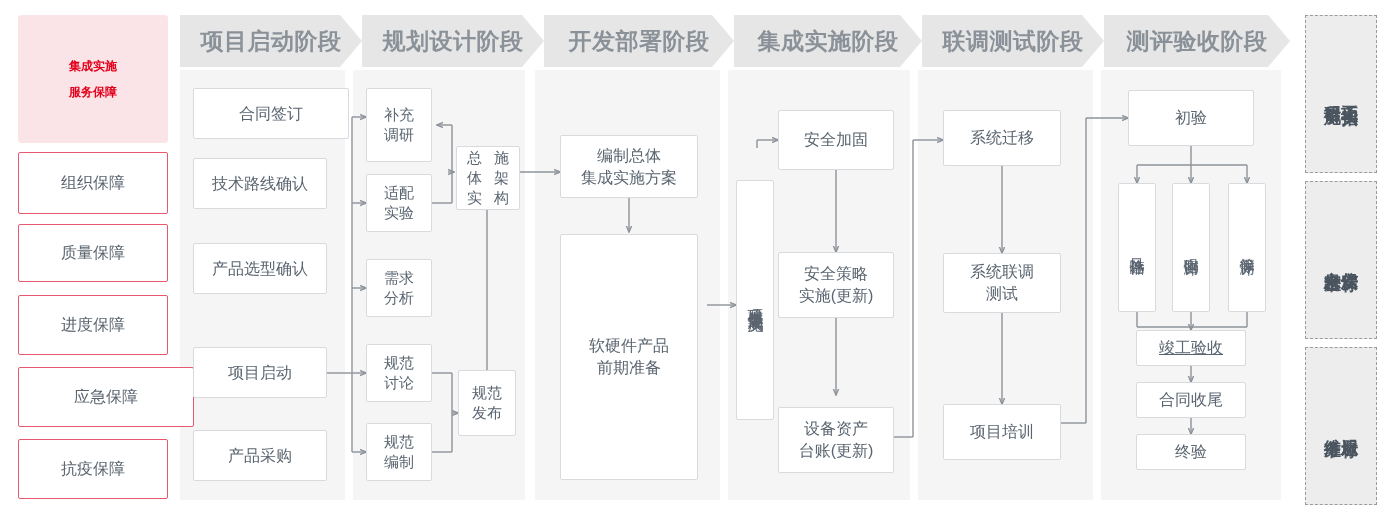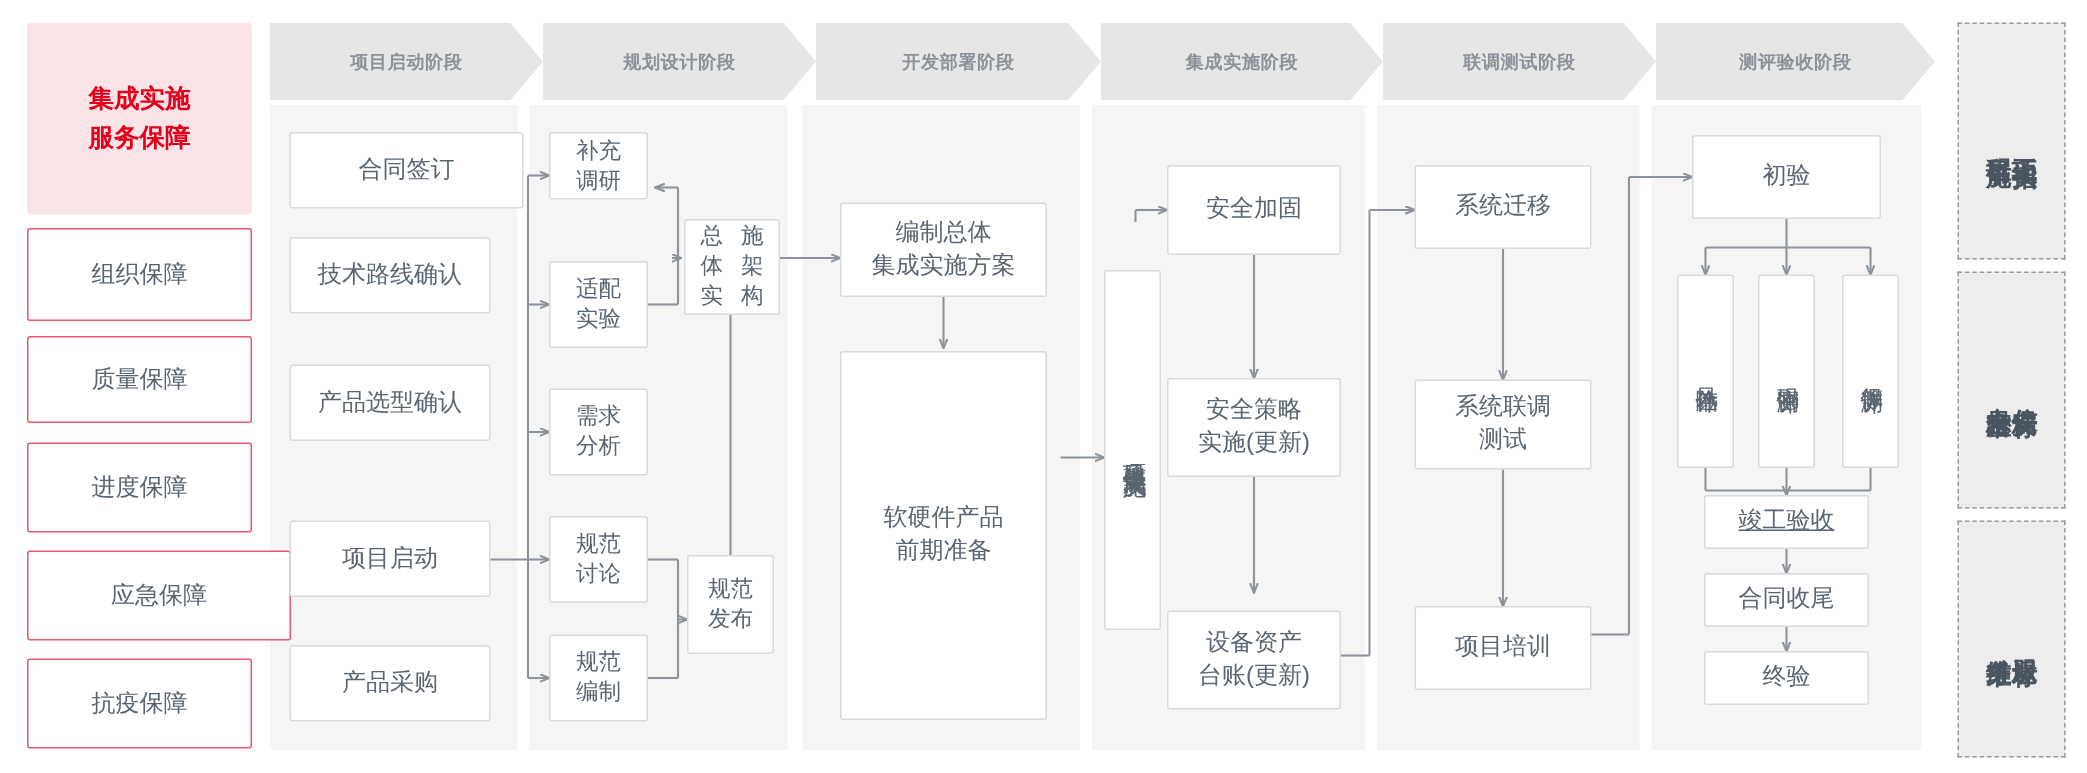--- a/index.html
+++ b/index.html
@@ -20,21 +20,21 @@
   .abs{position:absolute;box-sizing:border-box;}
 
   
   .rail-head{
     background:#fbe4e8;
     border:1px solid #fbe4e8;
     border-radius:3px;
     display:flex;align-items:center;justify-content:center;
     color:#e2001a;
     font-weight:bold;
-    font-size:17px;
+    font-size:12px;
     line-height:26px;
     text-align:right;
   }
   .rail-item{
     background:#ffffff;
     border:1px solid #e8566f;
     border-radius:2px;
     display:flex;align-items:center;justify-content:center;
     color:#59636e;
     font-size:16px;
@@ -43,21 +43,21 @@
 
   
   .col-bg{background:#f5f5f5;}
 
   
   .chev{
     background:#e6e6e6;
     display:flex;align-items:center;justify-content:center;
     color:#8a9199;
     font-weight:bold;
-    font-size:12px;
+    font-size:23px;
     letter-spacing:.5px;
     clip-path:polygon(0 0, calc(100% - 22px) 0, 100% 50%, calc(100% - 22px) 100%, 0 100%);
   }
   .chev.first{
     clip-path:polygon(0 0, calc(100% - 22px) 0, 100% 50%, calc(100% - 22px) 100%, 0 100%);
   }
 
   
   .node{
     background:#ffffff;
@@ -233,21 +233,21 @@
   <div class="abs node" style="left:193px;top:243px;width:134px;height:51px;">
     <span>产品选型确认</span>
   </div>
   <div class="abs node" style="left:193px;top:347px;width:134px;height:51px;">
     <span>项目启动</span>
   </div>
   <div class="abs node" style="left:193px;top:430px;width:134px;height:51px;">
     <span>产品采购</span>
   </div>
 
-  <div class="abs node small" style="left:366px;top:88px;width:66px;height:45px;flex-direction:column;font-family:Liberation Serif, serif;">
+  <div class="abs node small" style="left:366px;top:88px;width:66px;height:74px;flex-direction:column;font-family:Liberation Serif, serif;">
     <span>补充</span>
     <span>调研</span>
   </div>
   <div class="abs node small" style="left:366px;top:174px;width:66px;height:58px;flex-direction:column;">
     <span>适配</span>
     <span>实验</span>
   </div>
   <div class="abs node small" style="left:366px;top:259px;width:66px;height:58px;flex-direction:column;">
     <span>需求</span>
     <span>分析</span>

